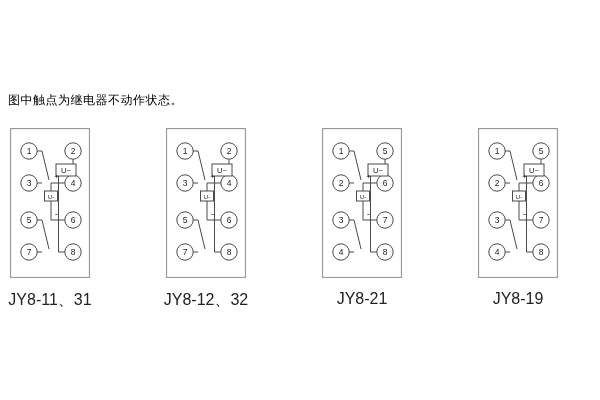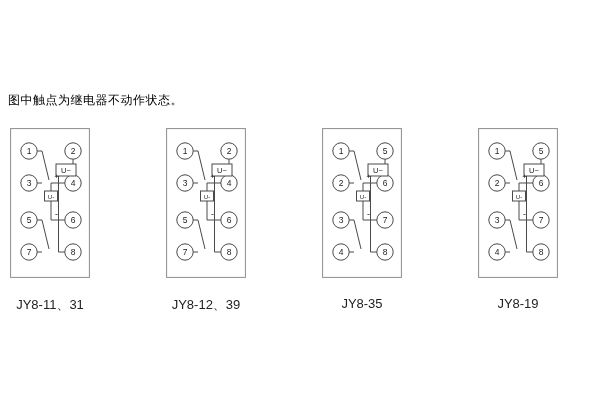--- a/index.html
+++ b/index.html
@@ -12,21 +12,21 @@
     position:absolute;left:8px;top:92px;
     font-size:12px;color:#000;letter-spacing:.5px;
   }
   .diagrams-row{
     position:absolute;left:10px;top:128px;width:548px;
     display:flex;justify-content:space-between;
   }
   .diagram-cell{width:80px;display:flex;flex-direction:column;align-items:center;}
   .diagram-cell svg{display:block;}
   .caption{
-    margin-top:18px;font-size:13px;color:#222;white-space:nowrap;text-align:left;
+    margin-top:12px;font-size:16px;color:#222;white-space:nowrap;text-align:left;
   }
   svg text{font-family:"Liberation Sans","DejaVu Sans",sans-serif;fill:#222;}
 </style>
 </head>
 <body>
 
 <div class="page">
 
   <div class="note">图中触点为继电器不动作状态。</div>
 
@@ -106,21 +106,21 @@
           <line x1="48.5" y1="124" x2="54.8" y2="124" stroke="#4a4a4a" stroke-width="1"></line>
           <line x1="54.8" y1="55" x2="41" y2="55" stroke="#4a4a4a" stroke-width="1"></line>
           <text x="46.5" y="51" text-anchor="middle" font-size="8">+</text>
           <line x1="41" y1="55" x2="41" y2="63" stroke="#4a4a4a" stroke-width="1"></line>
           <rect x="34.5" y="63" width="13" height="10" fill="#fff" stroke="#4a4a4a" stroke-width="1"></rect>
           <text x="41" y="70.6" text-anchor="middle" font-size="6">U-</text>
           <line x1="41" y1="73" x2="41" y2="92" stroke="#4a4a4a" stroke-width="1"></line>
           <text x="46.5" y="88.5" text-anchor="middle" font-size="9">-</text>
           <line x1="41" y1="92" x2="54.8" y2="92" stroke="#4a4a4a" stroke-width="1"></line>
         </svg>
-      <div class="caption">JY8-12、39</div>
+      <div class="caption">JY8-12、32</div>
     </div>
 
     <div class="diagram-cell">
       <svg width="80" height="150" viewBox="0 0 80 150">
           <rect x="0.6" y="0.6" width="78.8" height="148.8" fill="none" stroke="#8c8c8c" stroke-width="1"></rect>
           <circle cx="19" cy="23" r="8.2" fill="#fff" stroke="#4a4a4a" stroke-width="1"></circle>
           <text x="19" y="26" text-anchor="middle" font-size="8.5">1</text>
           <circle cx="63" cy="23" r="8.2" fill="#fff" stroke="#4a4a4a" stroke-width="1"></circle>
           <text x="63" y="26" text-anchor="middle" font-size="8.5">5</text>
           <circle cx="19" cy="55" r="8.2" fill="#fff" stroke="#4a4a4a" stroke-width="1"></circle>
@@ -148,21 +148,21 @@
           <line x1="48.5" y1="124" x2="54.8" y2="124" stroke="#4a4a4a" stroke-width="1"></line>
           <line x1="54.8" y1="55" x2="41" y2="55" stroke="#4a4a4a" stroke-width="1"></line>
           <text x="46.5" y="51" text-anchor="middle" font-size="8">+</text>
           <line x1="41" y1="55" x2="41" y2="63" stroke="#4a4a4a" stroke-width="1"></line>
           <rect x="34.5" y="63" width="13" height="10" fill="#fff" stroke="#4a4a4a" stroke-width="1"></rect>
           <text x="41" y="70.6" text-anchor="middle" font-size="6">U-</text>
           <line x1="41" y1="73" x2="41" y2="92" stroke="#4a4a4a" stroke-width="1"></line>
           <text x="46.5" y="88.5" text-anchor="middle" font-size="9">-</text>
           <line x1="41" y1="92" x2="54.8" y2="92" stroke="#4a4a4a" stroke-width="1"></line>
         </svg>
-      <div class="caption">JY8-35</div>
+      <div class="caption">JY8-21</div>
     </div>
 
     <div class="diagram-cell">
       <svg width="80" height="150" viewBox="0 0 80 150">
           <rect x="0.6" y="0.6" width="78.8" height="148.8" fill="none" stroke="#8c8c8c" stroke-width="1"></rect>
           <circle cx="19" cy="23" r="8.2" fill="#fff" stroke="#4a4a4a" stroke-width="1"></circle>
           <text x="19" y="26" text-anchor="middle" font-size="8.5">1</text>
           <circle cx="63" cy="23" r="8.2" fill="#fff" stroke="#4a4a4a" stroke-width="1"></circle>
           <text x="63" y="26" text-anchor="middle" font-size="8.5">5</text>
           <circle cx="19" cy="55" r="8.2" fill="#fff" stroke="#4a4a4a" stroke-width="1"></circle>

